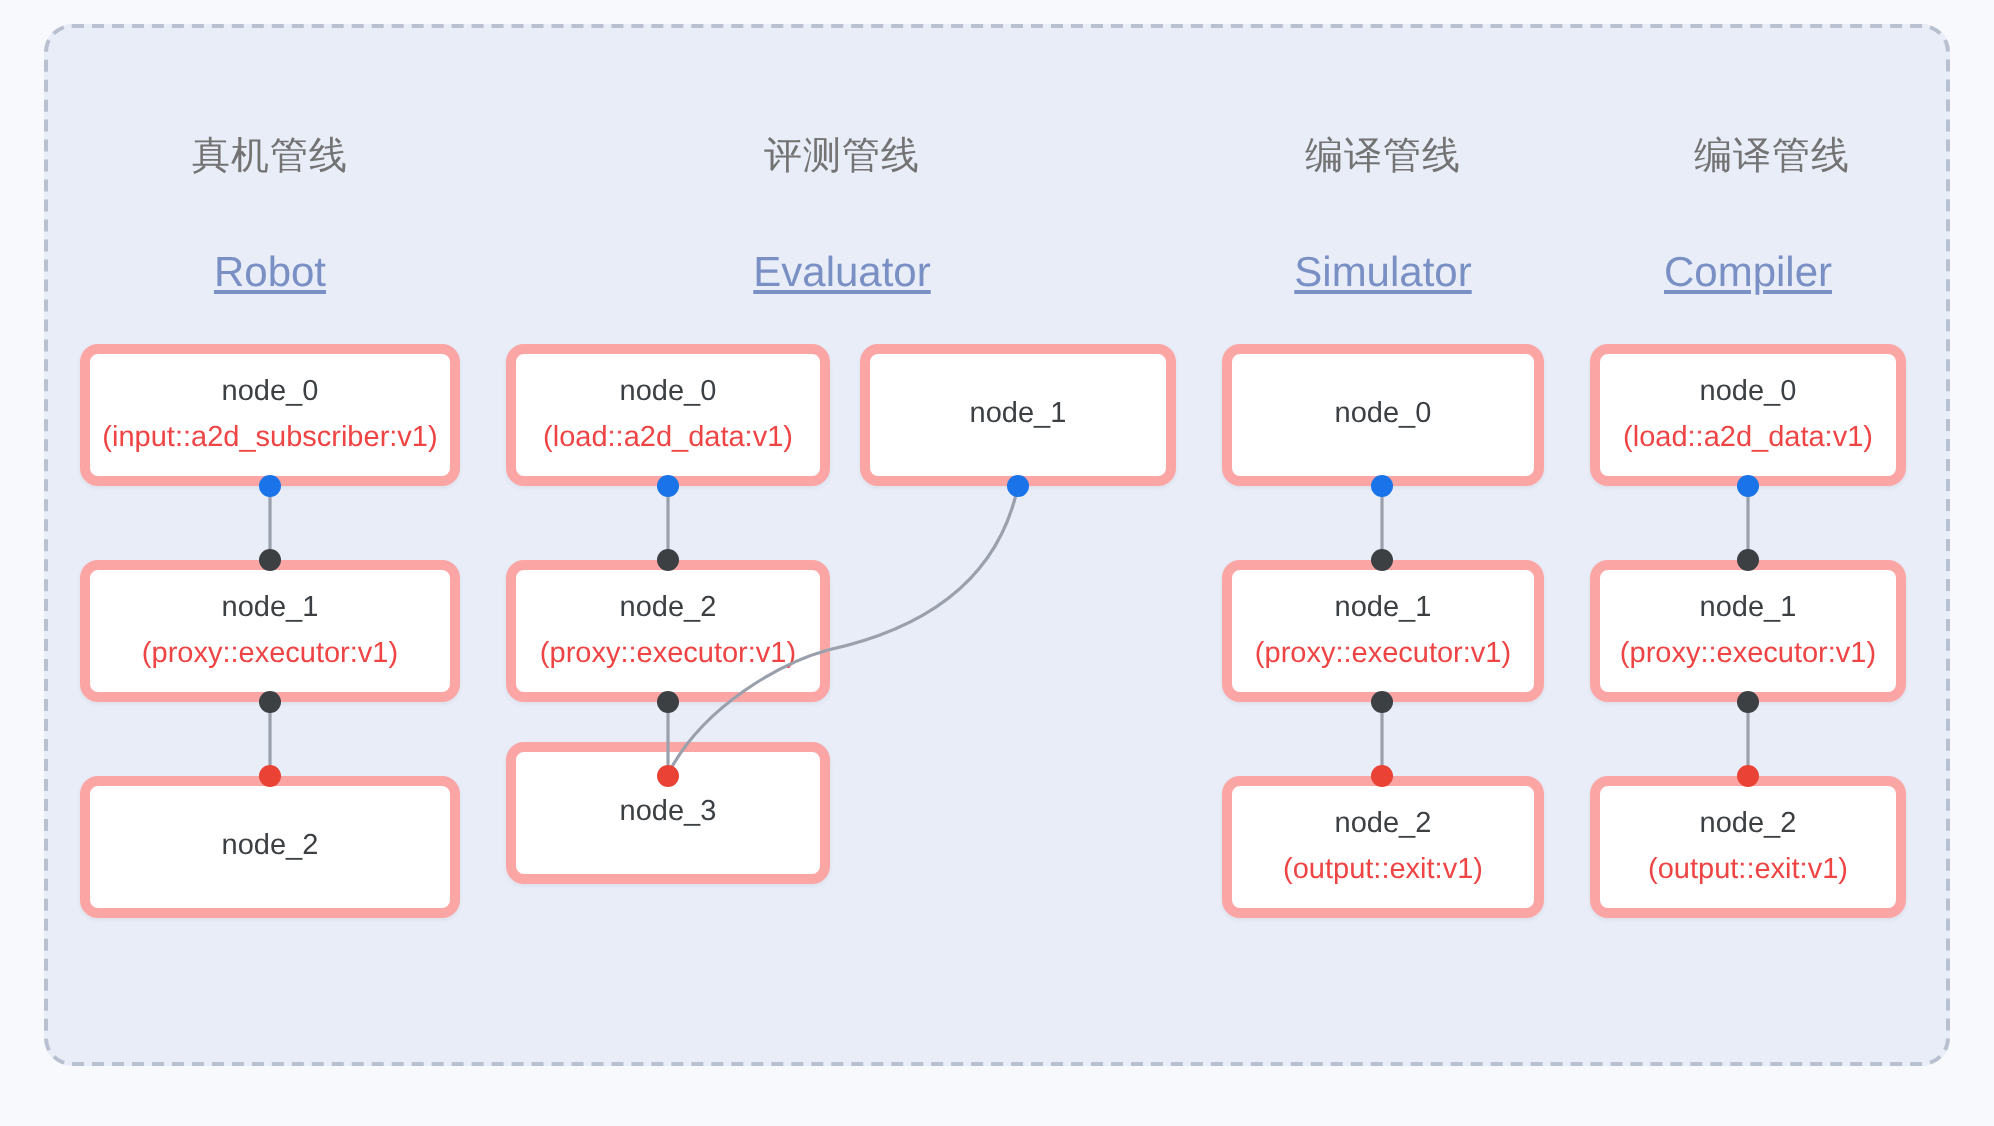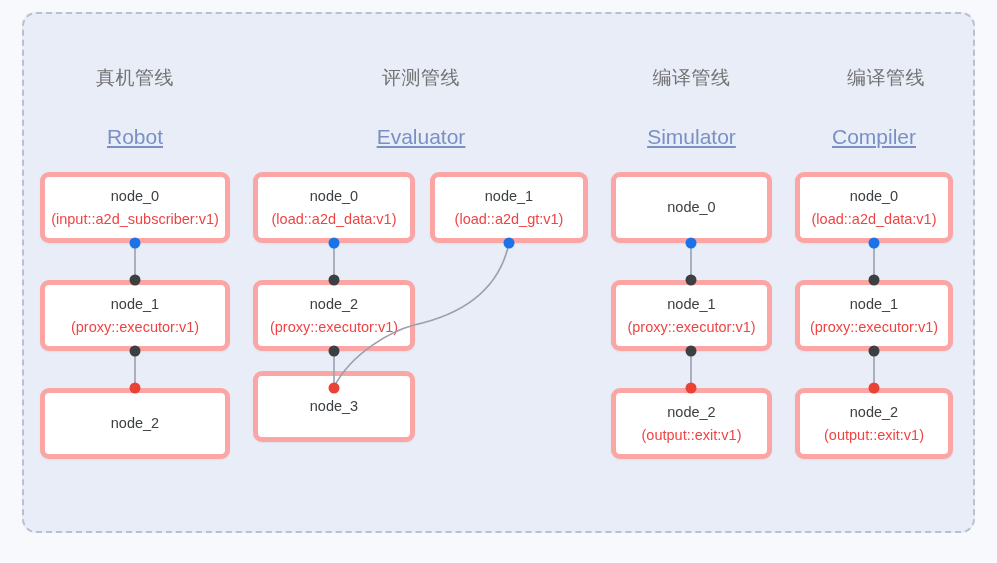--- a/index.html
+++ b/index.html
@@ -160,21 +160,20 @@
       <div class="col-subtitle" style="left:326px; top:125px; width:190px;">Evaluator</div>
 
       <div class="node" style="left:253px; top:172px; width:162px; height:71px;">
         <div class="node-title">node_0</div>
         <div class="node-sub">(load::a2d_data:v1)</div>
       </div>
       <div class="port port-out" style="left:334px; top:243px;"></div>
 
       <div class="node" style="left:430px; top:172px; width:158px; height:71px;">
         <div class="node-title">node_1</div>
-        <div class="node-sub">(load::a2d_gt:v1)</div>
       </div>
       <div class="port port-out" style="left:509px; top:243px;"></div>
 
       <div class="node" style="left:253px; top:280px; width:162px; height:71px;">
         <div class="node-title">node_2</div>
         <div class="node-sub">(proxy::executor:v1)</div>
       </div>
       <div class="port port-in" style="left:334px; top:280px;"></div>
       <div class="port port-in" style="left:334px; top:351px;"></div>
 

